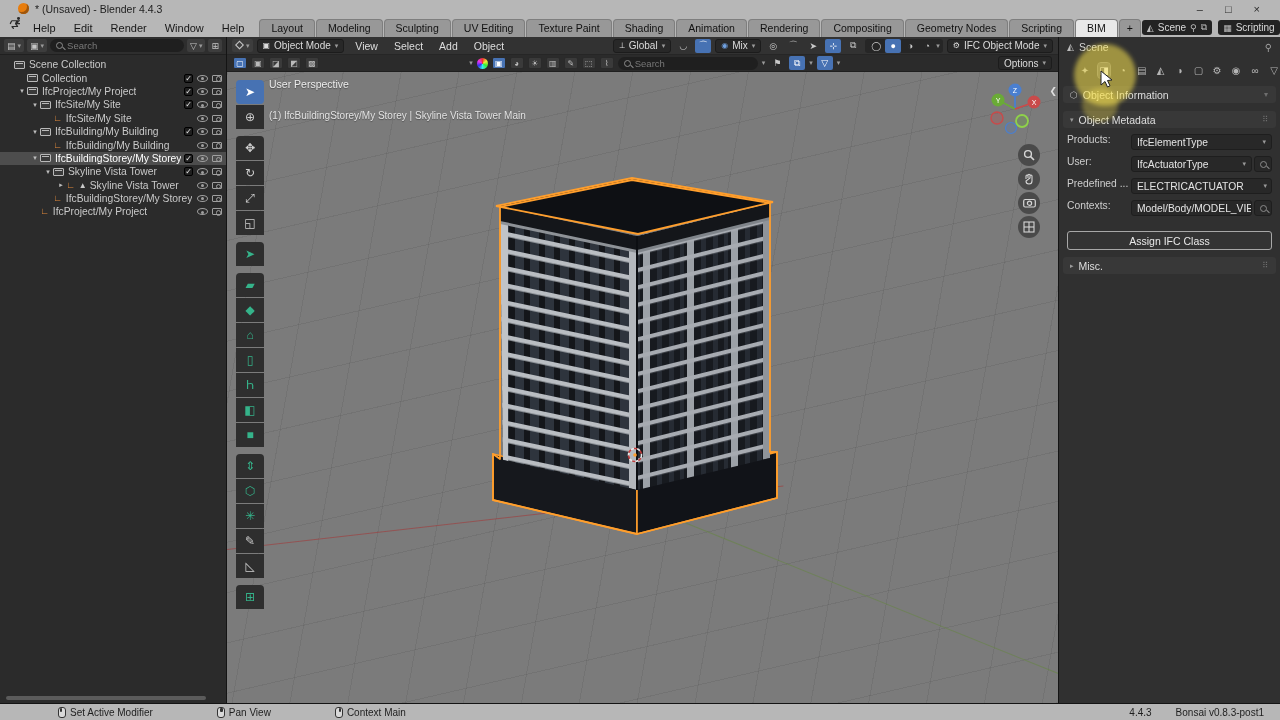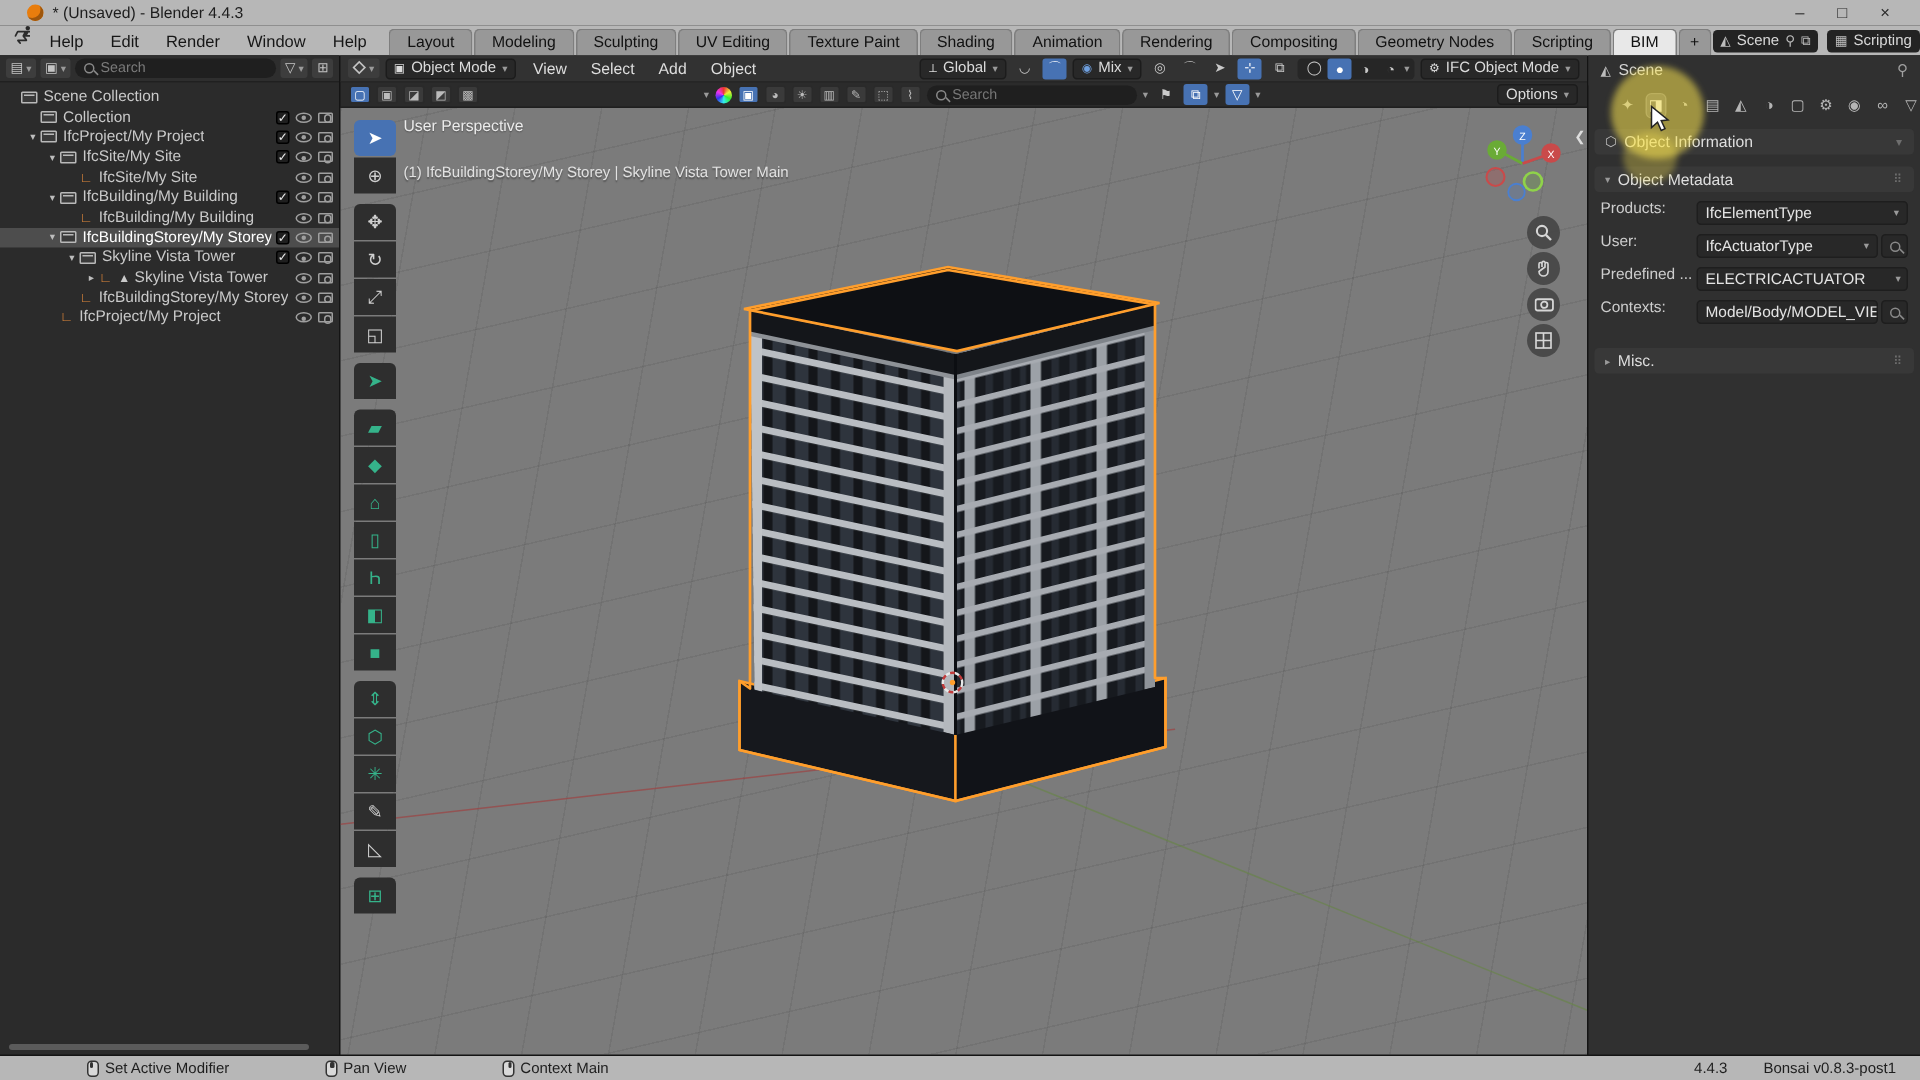--- a/index.html
+++ b/index.html
@@ -624,20 +624,21 @@
         <div class="frow">
           <span class="flabel">Contexts:</span>
           <div class="ffield">
             <span>Model/Body/MODEL_VIEW</span>
           </div>
           <div class="fsearch">
             <span class="mag"></span>
           </div>
         </div>
       </div>
+    <div class="assign-btn">Assign IFC Class</div>
 
     <div class="psection">
       <span class="chev">▸</span>
       <span>Misc.</span>
       <span class="grip">⠿</span>
     </div>
   </div>
 </div>
 
 <div class="click-hl" style="left:1074px; top:44px; width:62px; height:62px;"></div>

